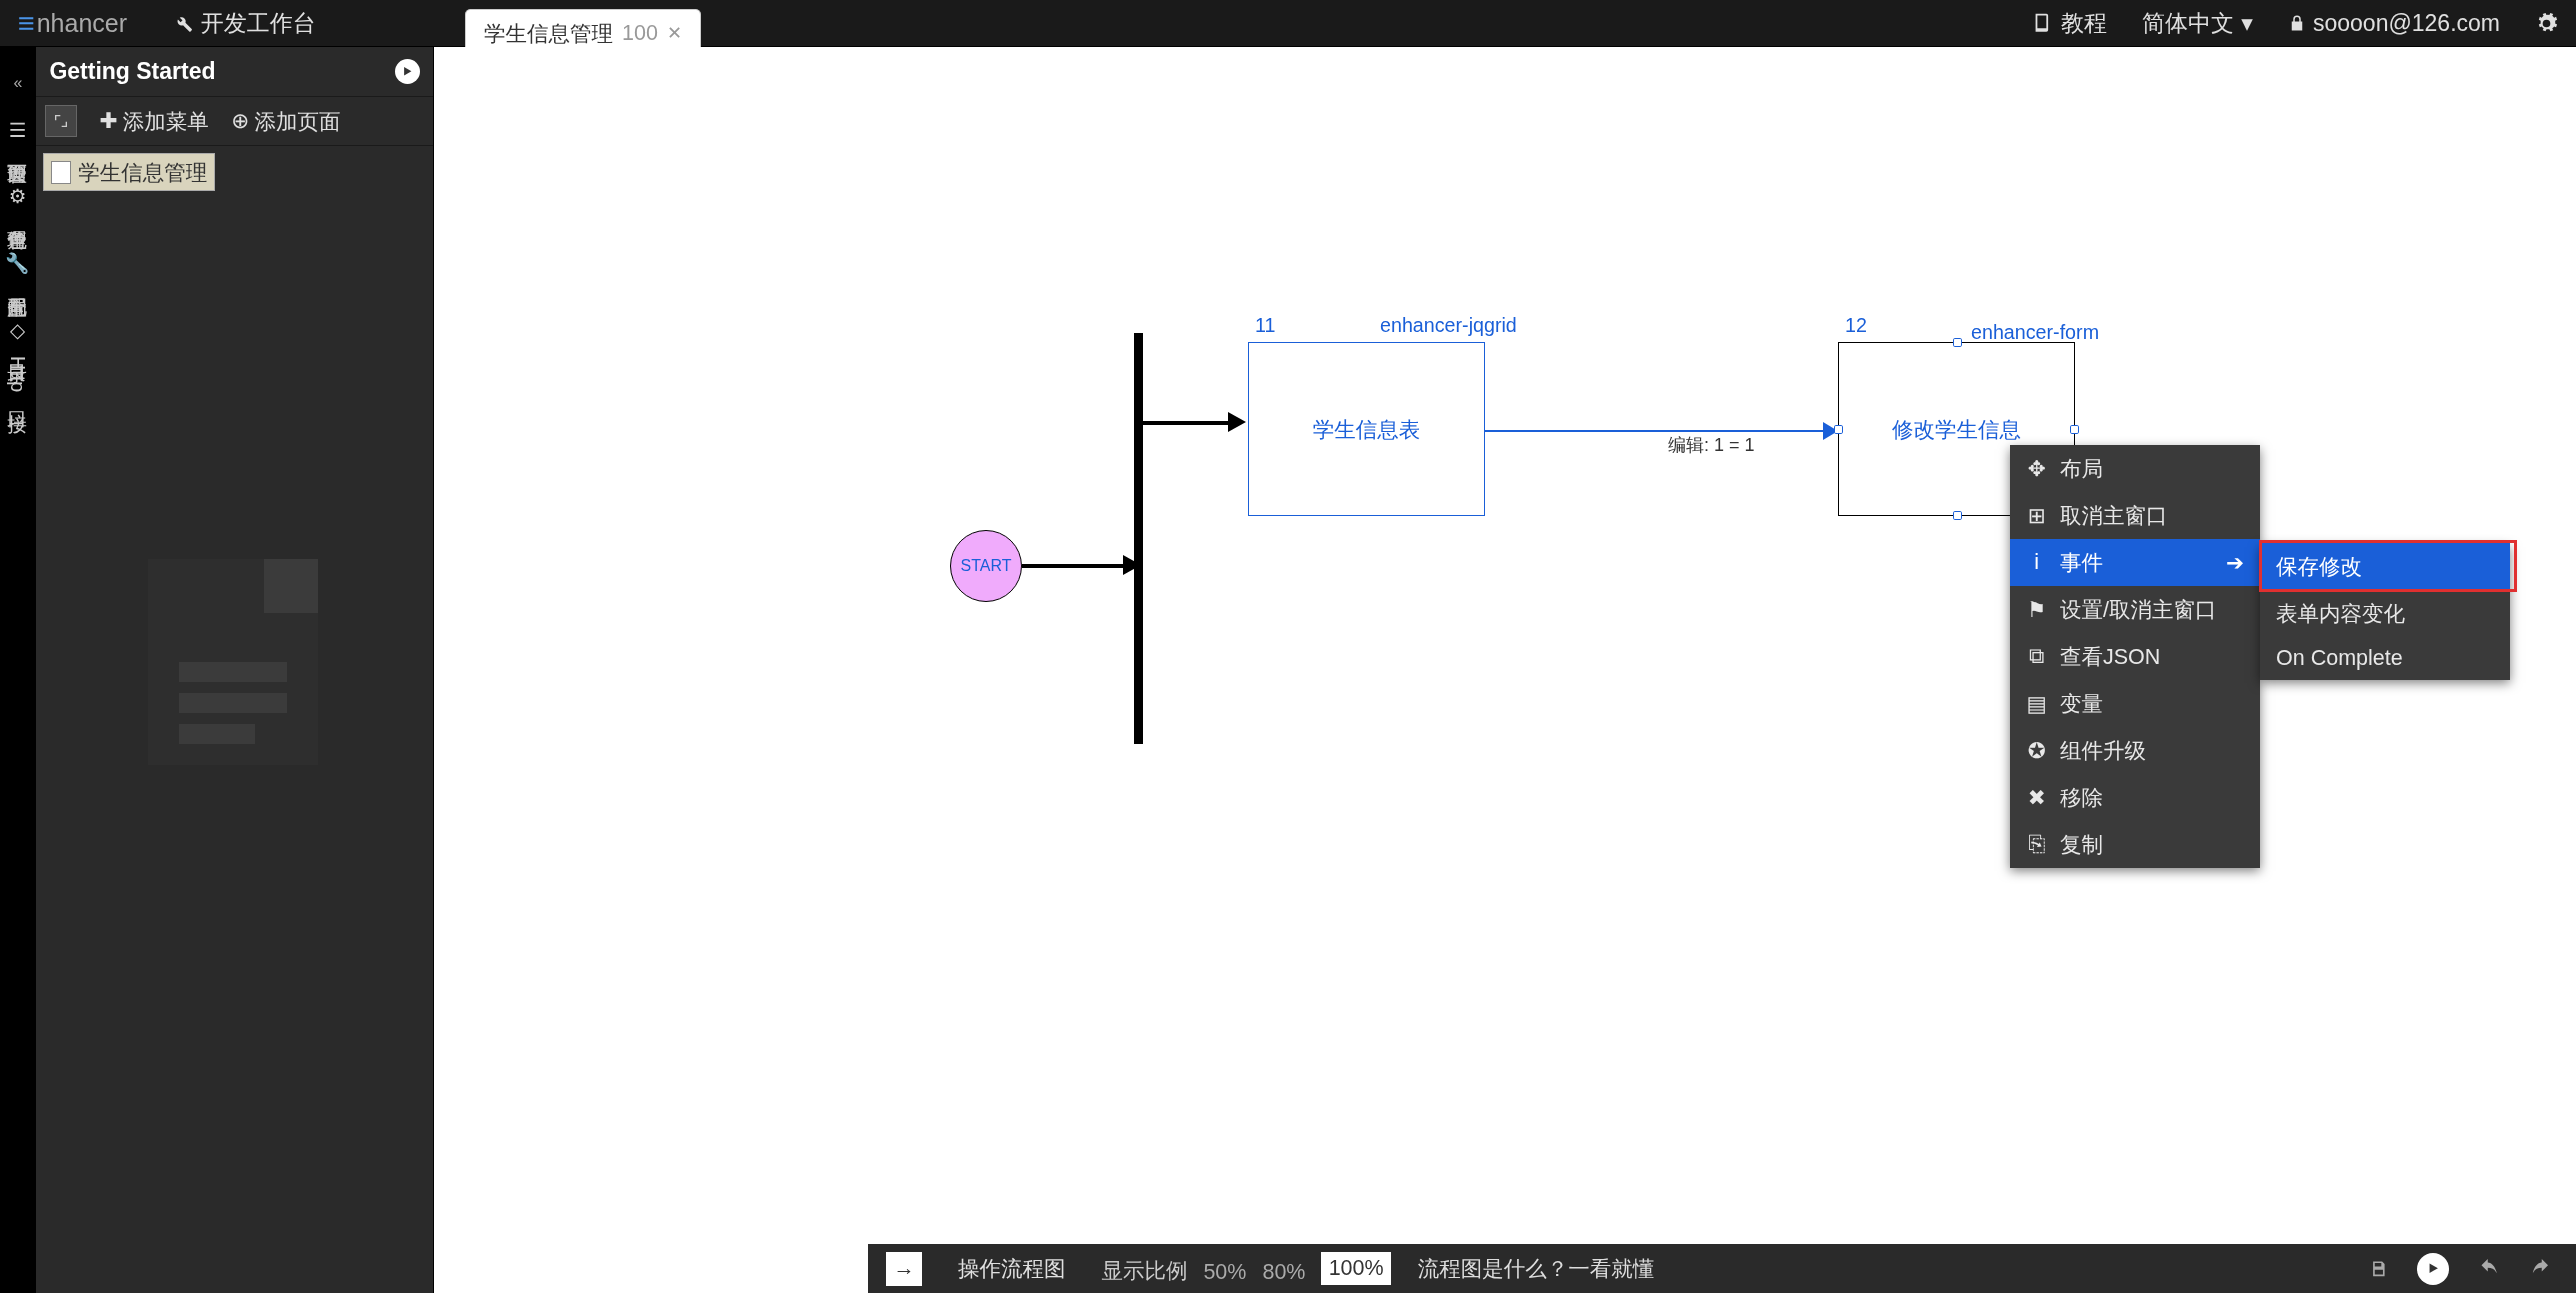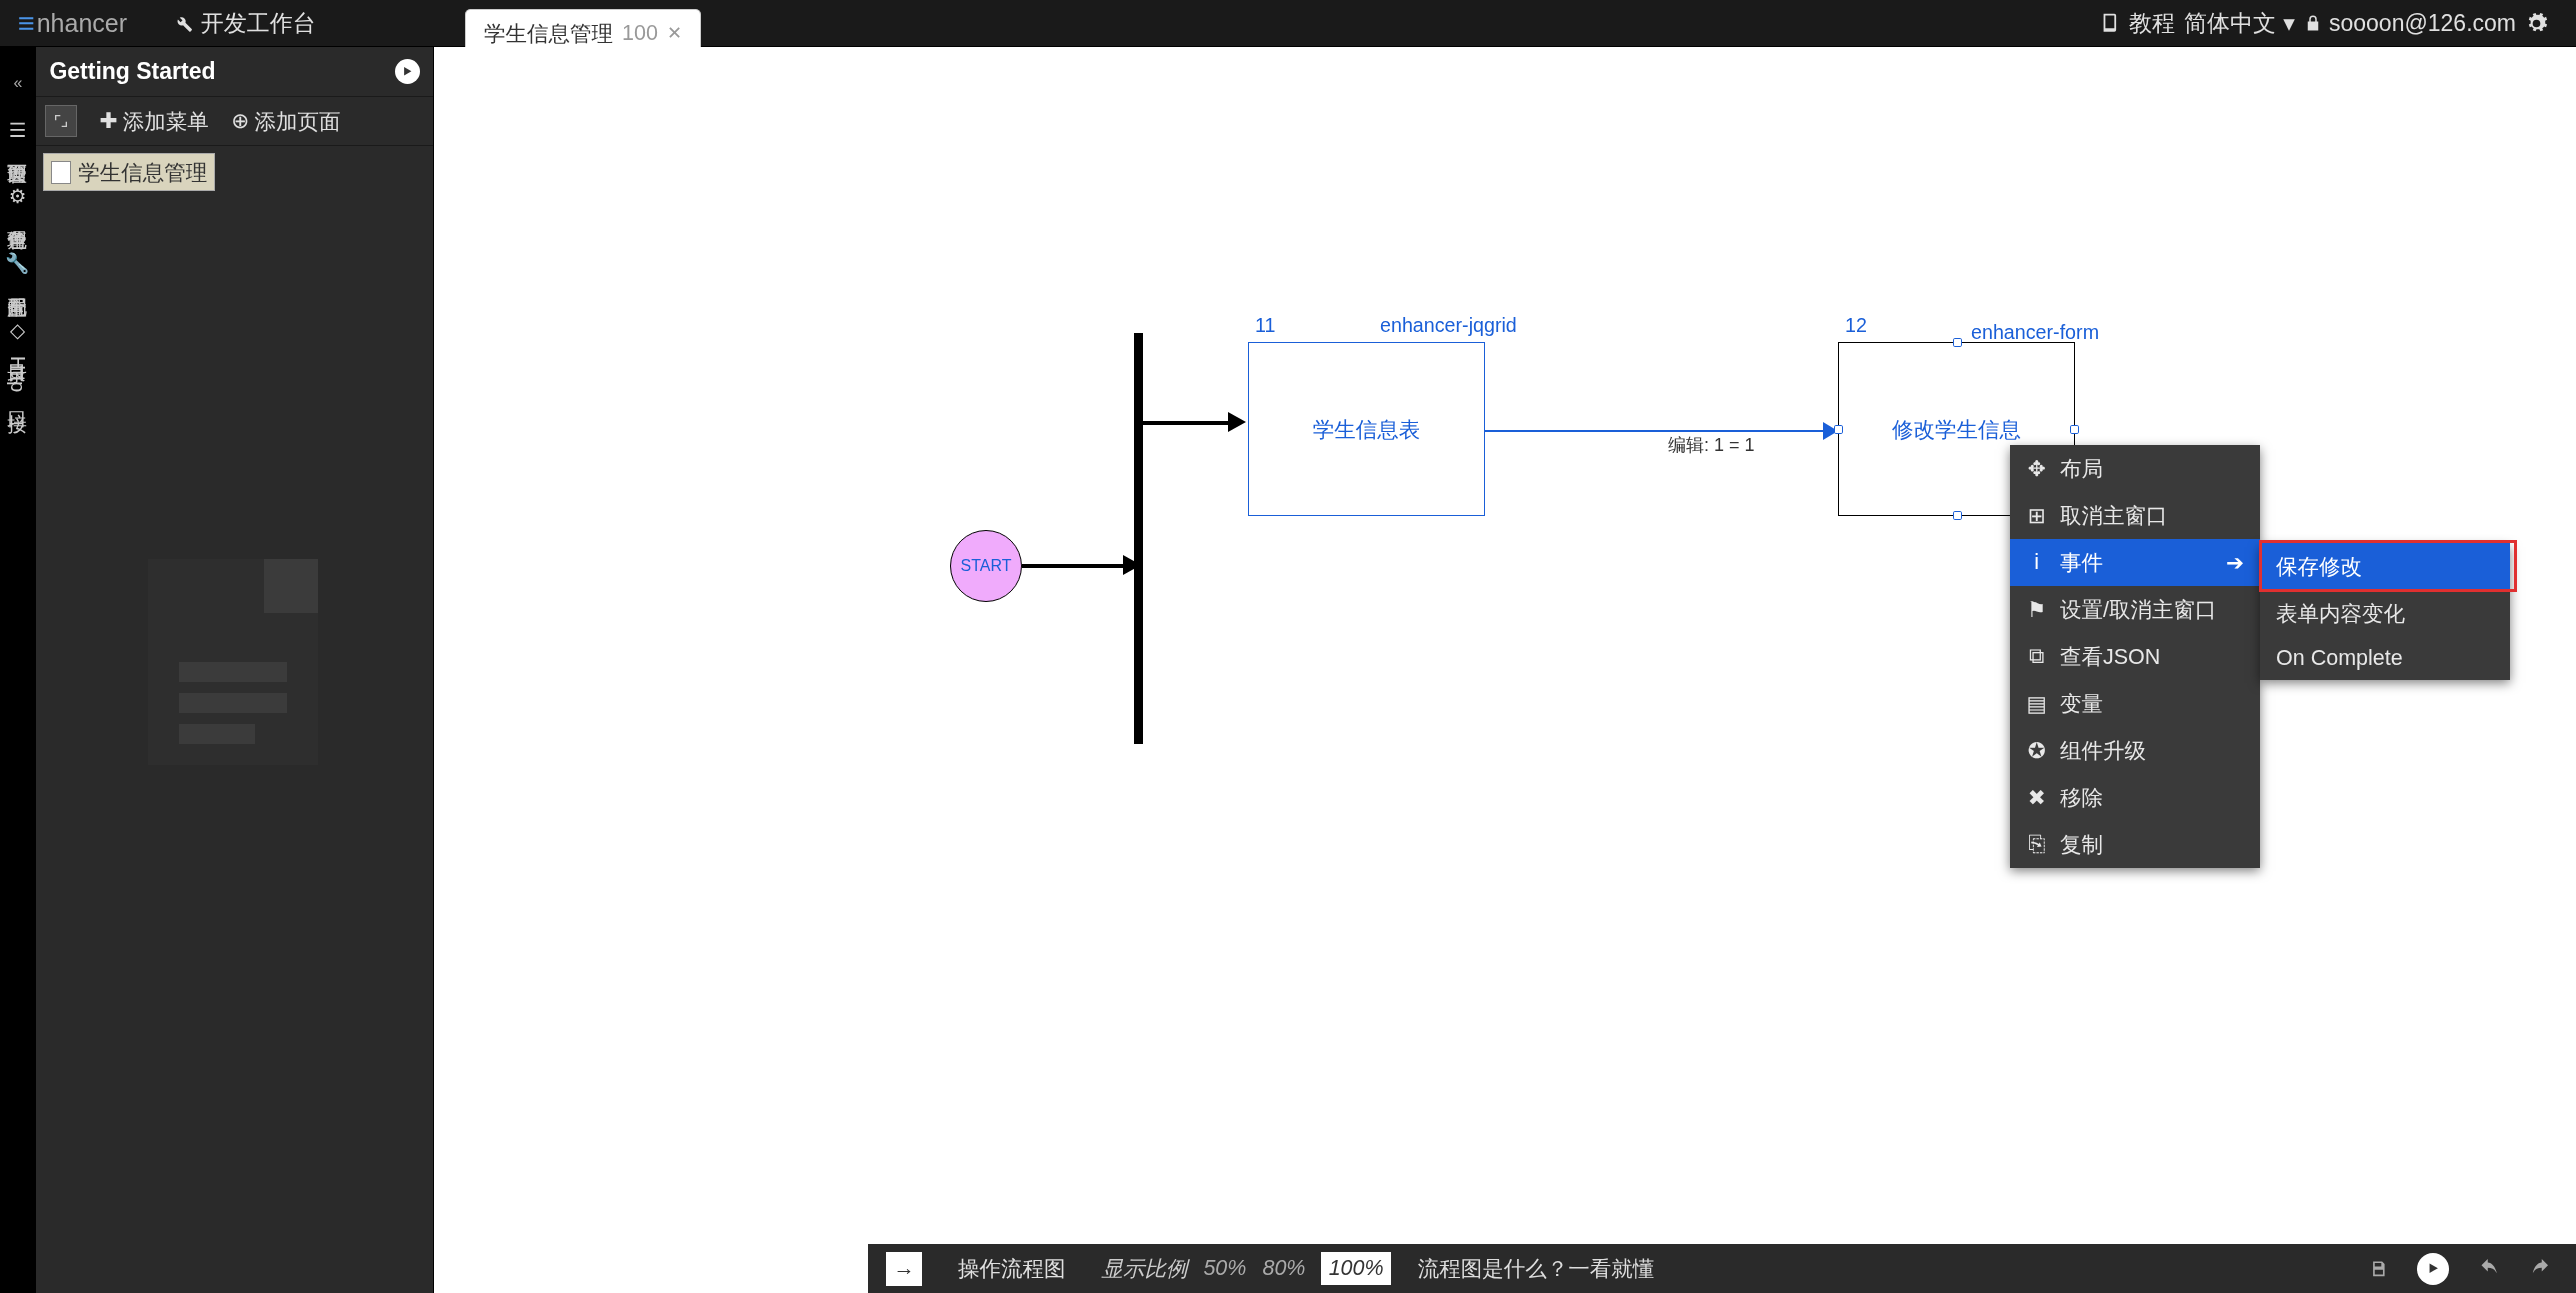--- a/index.html
+++ b/index.html
@@ -40,22 +40,22 @@
   gap: 7.2px;
   padding: 0 27px;
   font-size: 23px;
   color: #e0e0e0;
   cursor: pointer;
 }
 .topbar-right {
   margin-left: auto;
   display: flex;
   align-items: center;
-  gap: 9px;
-  padding-right: 28px;
+  gap: 35px;
+  padding-right: 18px;
 }
 .topbar-item {
   display: flex;
   align-items: center;
   gap: 7.2px;
   font-size: 23px;
   color: #e0e0e0;
   cursor: pointer;
 }
 .icon-wrench, .icon-book, .icon-lock, .icon-gear, .icon-caret {
@@ -438,21 +438,21 @@
   align-items: center;
   gap: 7.2px;
   cursor: pointer;
   padding: 4.5px 9px;
 }
 .bb-btn.arrow-btn {
   background: #fff;
   color: #333;
   padding: 4.5px 7.2px;
 }
-.zoom-group { display: flex; align-items: center; gap: 16px; font-style: italic; }
+.zoom-group { display: flex; align-items: flex-end; gap: 16px; }
 .zoom-label { color: #ccc; }
 .zoom-val { color: #aaa; cursor: pointer; }
 .zoom-val.active { background: #fff; color: #333; padding: 3.6px 7.2px; }
 .bb-link { color: #ddd; cursor: pointer; }
 .bb-right {
   margin-left: auto;
   display: flex;
   align-items: center;
   gap: 22.4px;
 }

